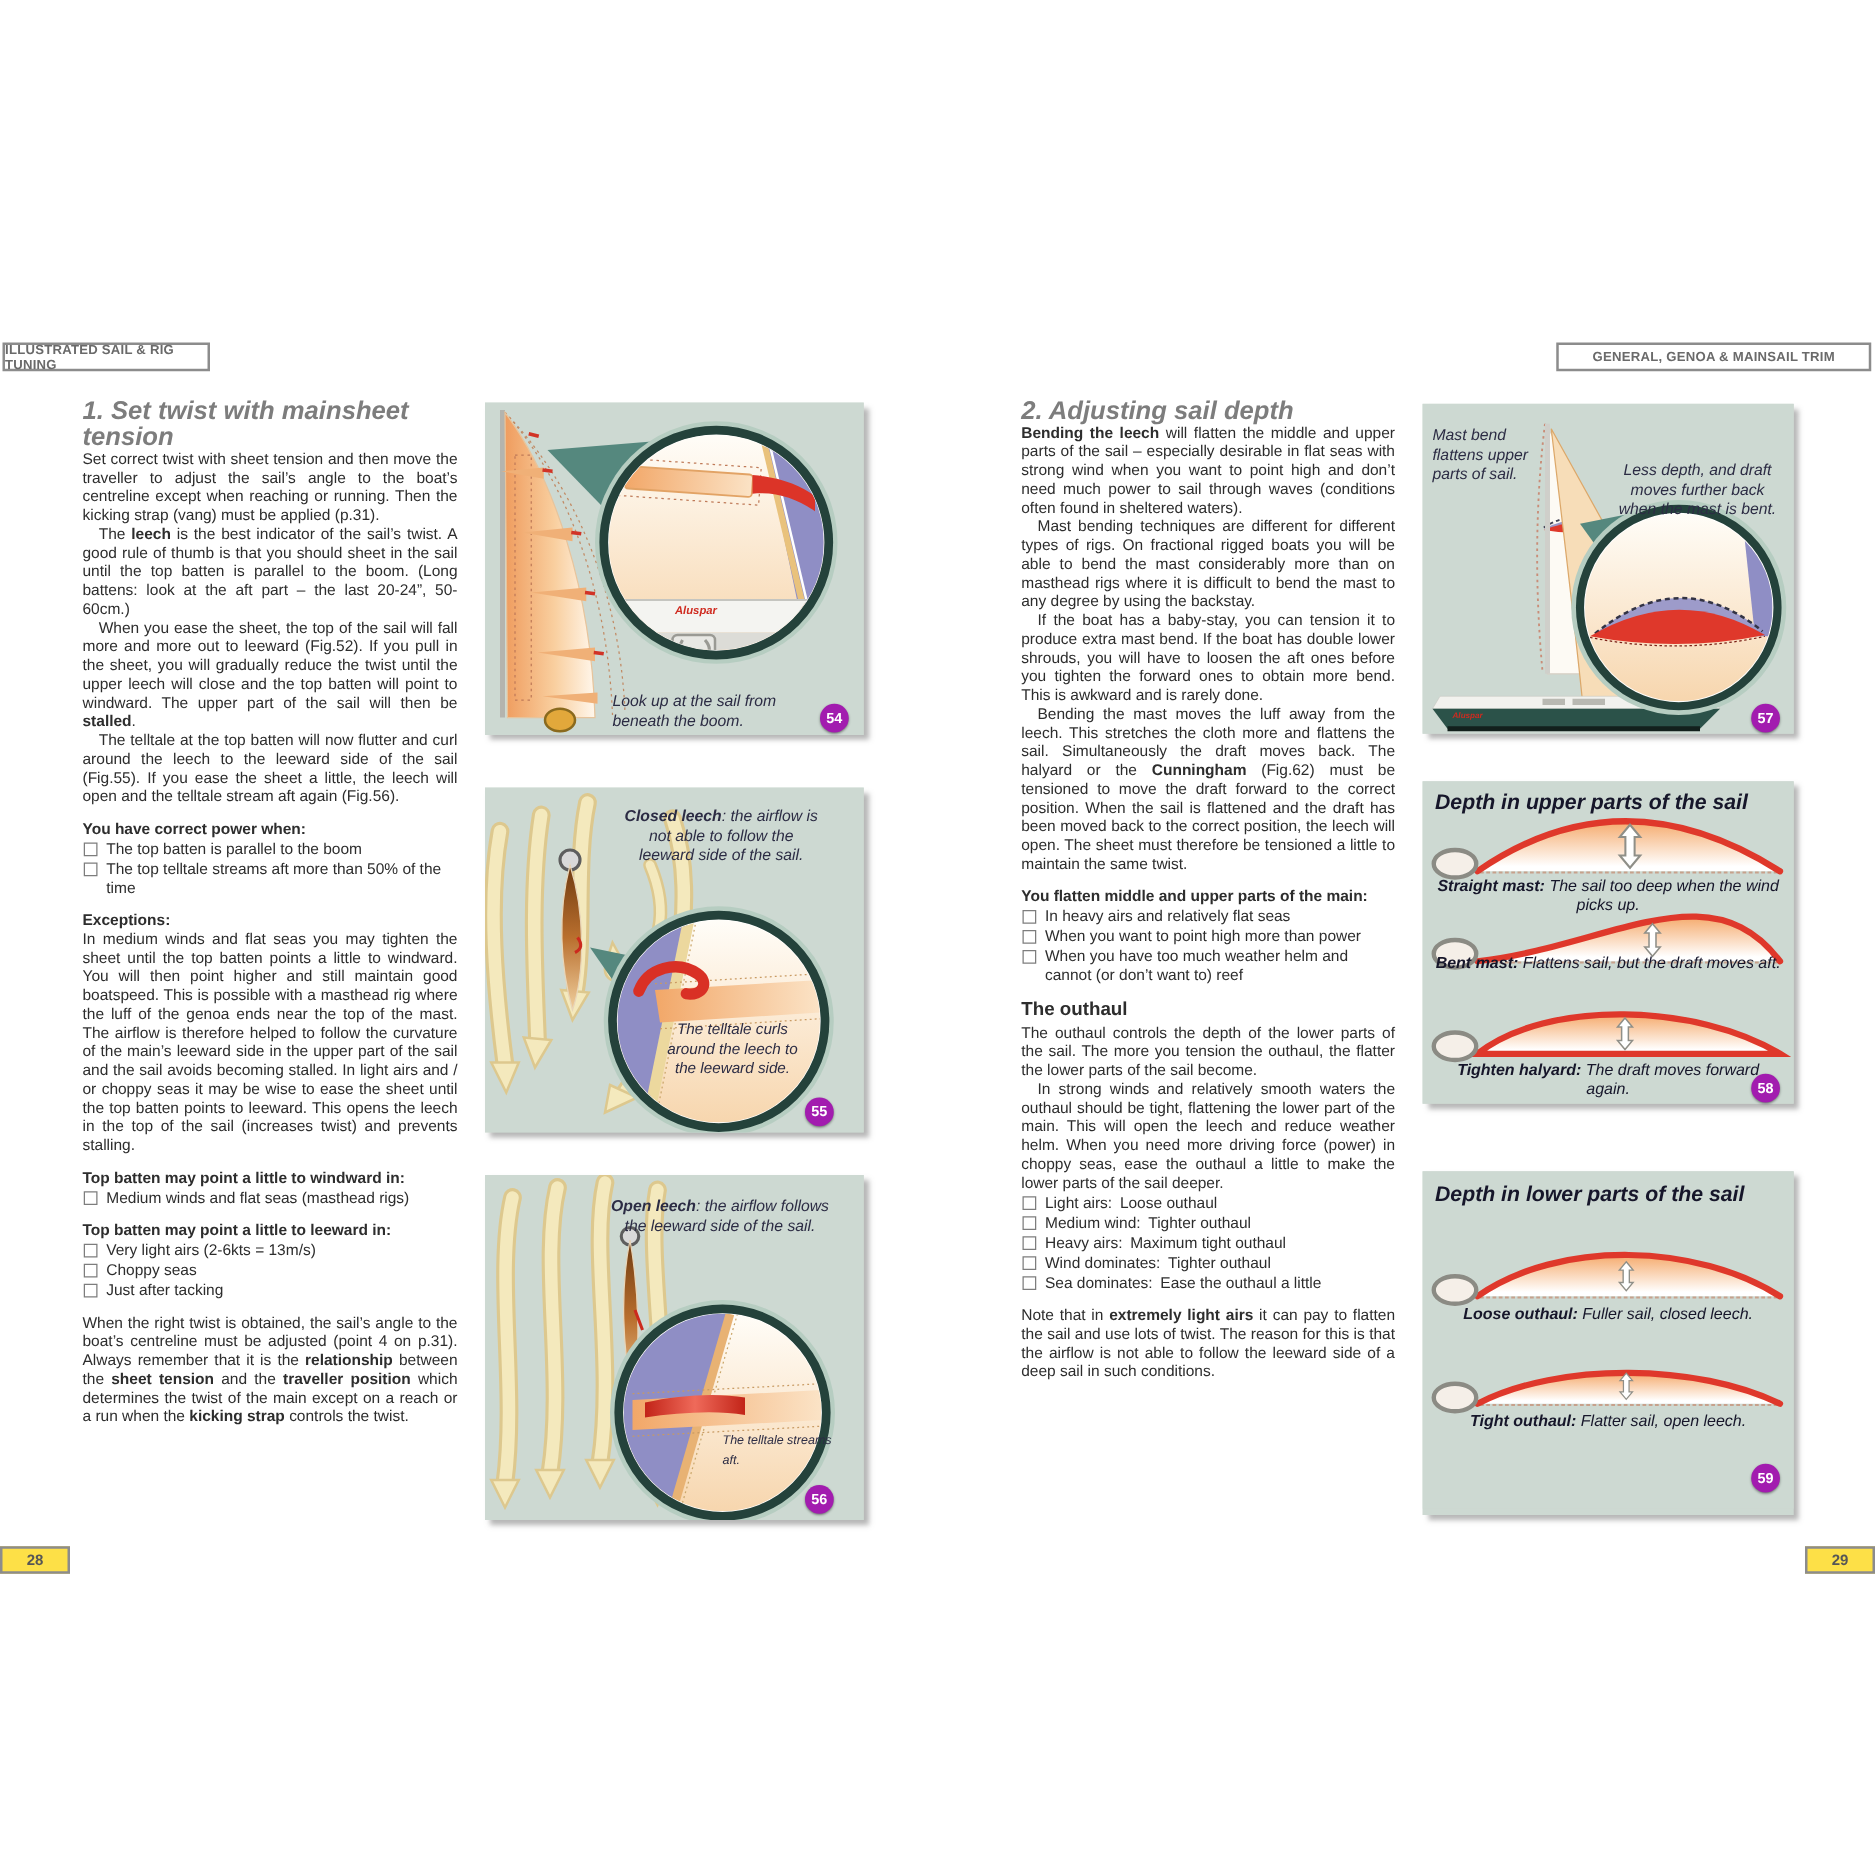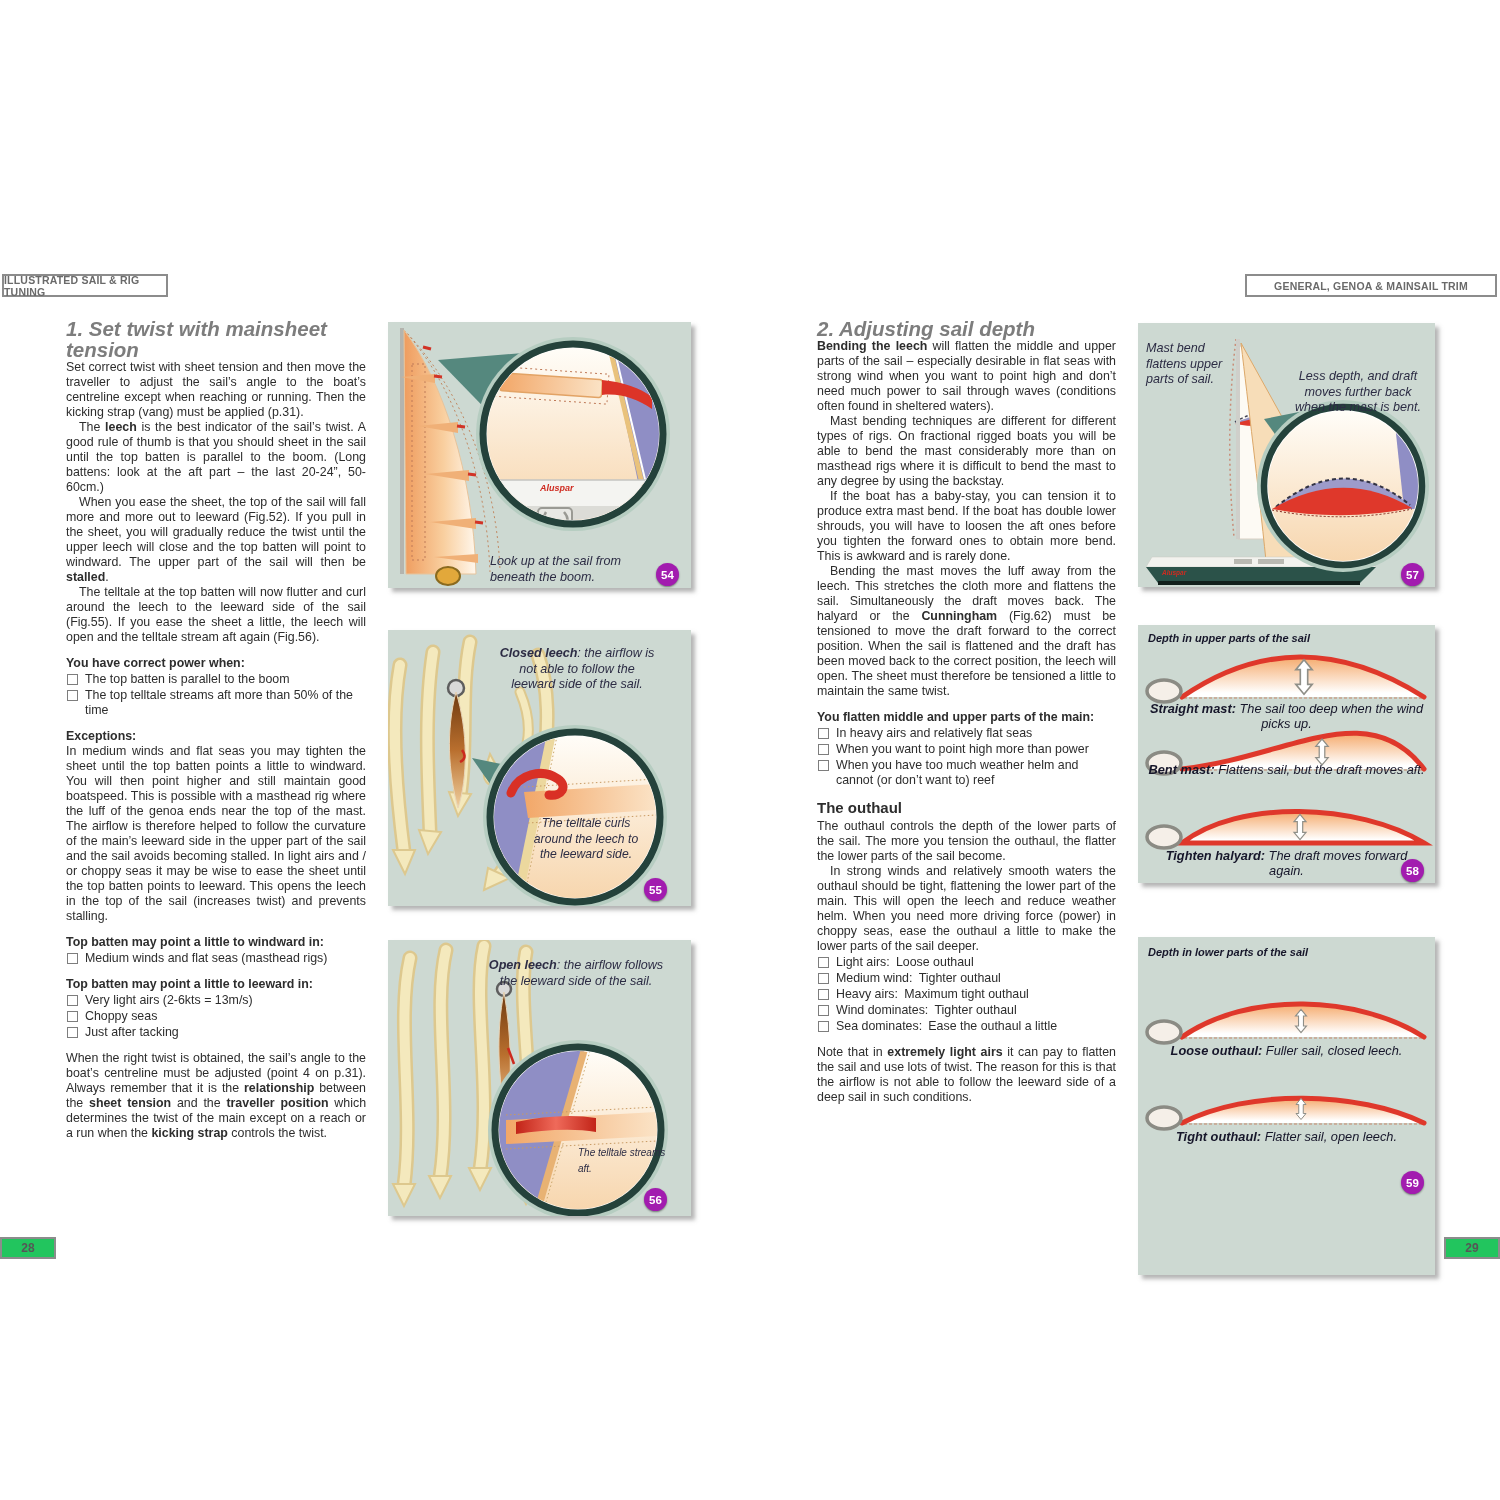--- a/index.html
+++ b/index.html
@@ -2,41 +2,41 @@
 <html><head>
 <meta charset="utf-8">
 <style>
   html,body{margin:0;padding:0;}
   body{width:1500px;height:1500px;background:#ffffff;position:relative;
        font-family:"Liberation Sans","DejaVu Sans",sans-serif;color:#2d2d2d;}
   
   .hdrbox{position:absolute;top:274px;height:19px;border:2px solid #8c8c8c;background:#fff;
           display:flex;align-items:center;justify-content:center;font-weight:bold;
           font-size:10.5px;letter-spacing:.2px;color:#6a6a6a;}
-  .pgnum{position:absolute;top:1237px;width:52px;height:18px;border:2px solid #8c8c8c;background:#22c55e;
+  .pgnum{position:absolute;top:1237px;width:52px;height:18px;border:2px solid #8c8c8c;background:#fde047;
          display:flex;align-items:center;justify-content:center;font-weight:bold;font-size:12px;color:#565656;}
   
   .textcol{position:absolute;top:318px;width:300px;font-size:12.4px;line-height:15px;text-align:justify;}
   .col-title{font-style:italic;font-weight:bold;font-size:20.5px;line-height:21px;color:#7d7d7d;
              margin:0 0 0 0;text-align:left;}
   .para{margin:0;}
   .para.indent{text-indent:13px;}
   .gap{margin-top:11px;}
   .subhead{font-weight:bold;text-align:left;}
   .subhead2{font-weight:bold;font-size:15px;line-height:18px;margin-bottom:2px;text-align:left;}
   .b{font-weight:bold;}
   .checkrow{display:flex;align-items:flex-start;margin:1px 0;text-align:left;}
   .cbox{flex:0 0 auto;width:9px;height:9px;border:1.5px solid #7d7d7d;margin:2px 7px 0 1px;background:#fff;}
   .ctext{flex:1;}
   
   .panel{position:absolute;background:#cdd9d2;box-shadow:4px 4px 4px rgba(110,110,110,.5);}
   .panel svg{position:absolute;left:0;top:0;}
   .figcap{position:absolute;font-style:italic;font-size:12.6px;line-height:15.5px;color:#2c2c44;}
   .figcap .lead{font-weight:bold;}
-  .figtitle{position:absolute;font-style:italic;font-weight:bold;font-size:11px;color:#16162a;}
+  .figtitle{position:absolute;font-style:italic;font-weight:bold;font-size:17px;color:#16162a;}
   .rowcap{position:absolute;font-style:italic;font-size:12.8px;line-height:14.5px;color:#16162a;
           text-align:center;left:10px;right:10px;}
   .rowcap .lead{font-weight:bold;}
   .fignum{position:absolute;width:23px;height:23px;border-radius:50%;background:#a21caf;color:#fff;
           font-weight:bold;font-size:11.5px;display:flex;align-items:center;justify-content:center;
           box-shadow:0 1px 2px rgba(0,0,0,.45);}
   .brand{position:absolute;font-style:italic;font-weight:bold;color:#cf2b20;}
 </style>
 </head>
 <body>
@@ -374,21 +374,21 @@
   </div>
   <div class="rowcap" style="top:138px">
     <span class="lead">Bent mast:</span><span> Flattens sail, but the draft moves aft.</span>
   </div>
   <div class="rowcap" style="top:224px">
     <span class="lead">Tighten halyard:</span><span> The draft moves forward again.</span>
   </div>
   <div class="fignum" style="left:263px;top:234px">58</div>
 </div>
 
-<div class="panel" style="left:1138px;top:937px;width:297px;height:338px">
+<div class="panel" style="left:1138px;top:937px;width:297px;height:275px">
   <svg width="297" height="270" viewBox="0 0 297 270">
     <rect width="297" height="270" fill="#cdd9d2"></rect>
 
     <path d="M44,100 C 110,54 220,58 286,100 Z" fill="url(#gArcV)"></path>
     <line x1="46" y1="101" x2="284" y2="101" stroke="#c7a18c" stroke-width="1.5" stroke-dasharray="3,2"></line>
     <path d="M44,100 C 110,54 220,58 286,100" fill="none" stroke="#df382b" stroke-width="5" stroke-linecap="round"></path>
     <ellipse cx="26" cy="95" rx="17" ry="11" fill="#f5efe8" stroke="#8b8b84" stroke-width="3.5"></ellipse>
     <use href="#dblArrow" transform="translate(163,84) scale(0.55)" fill="#ffffff" stroke="#8f8f88" stroke-width="2"></use>
 
     <path d="M44,186 C 110,152 220,154 286,186 Z" fill="url(#gArcV)"></path>

